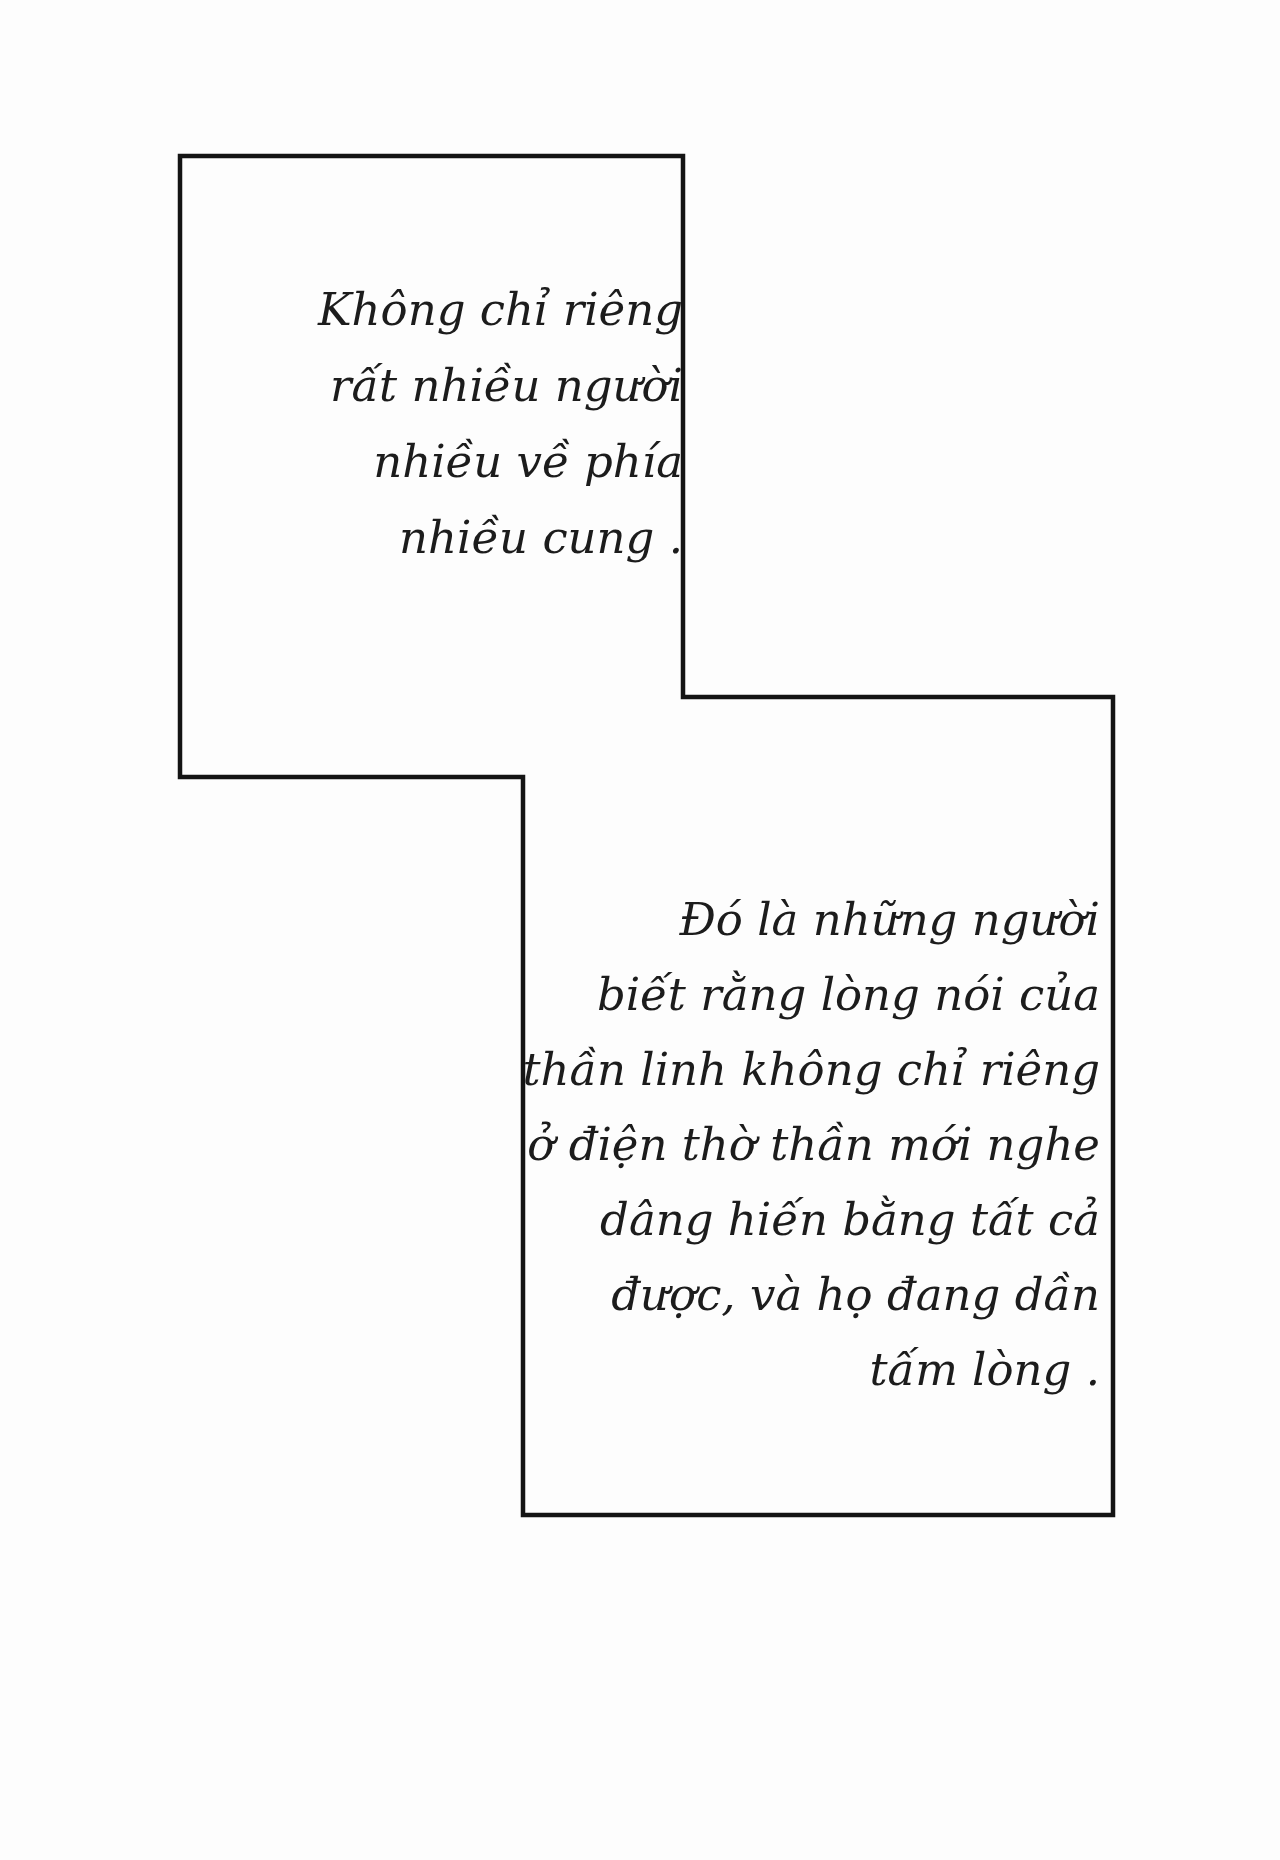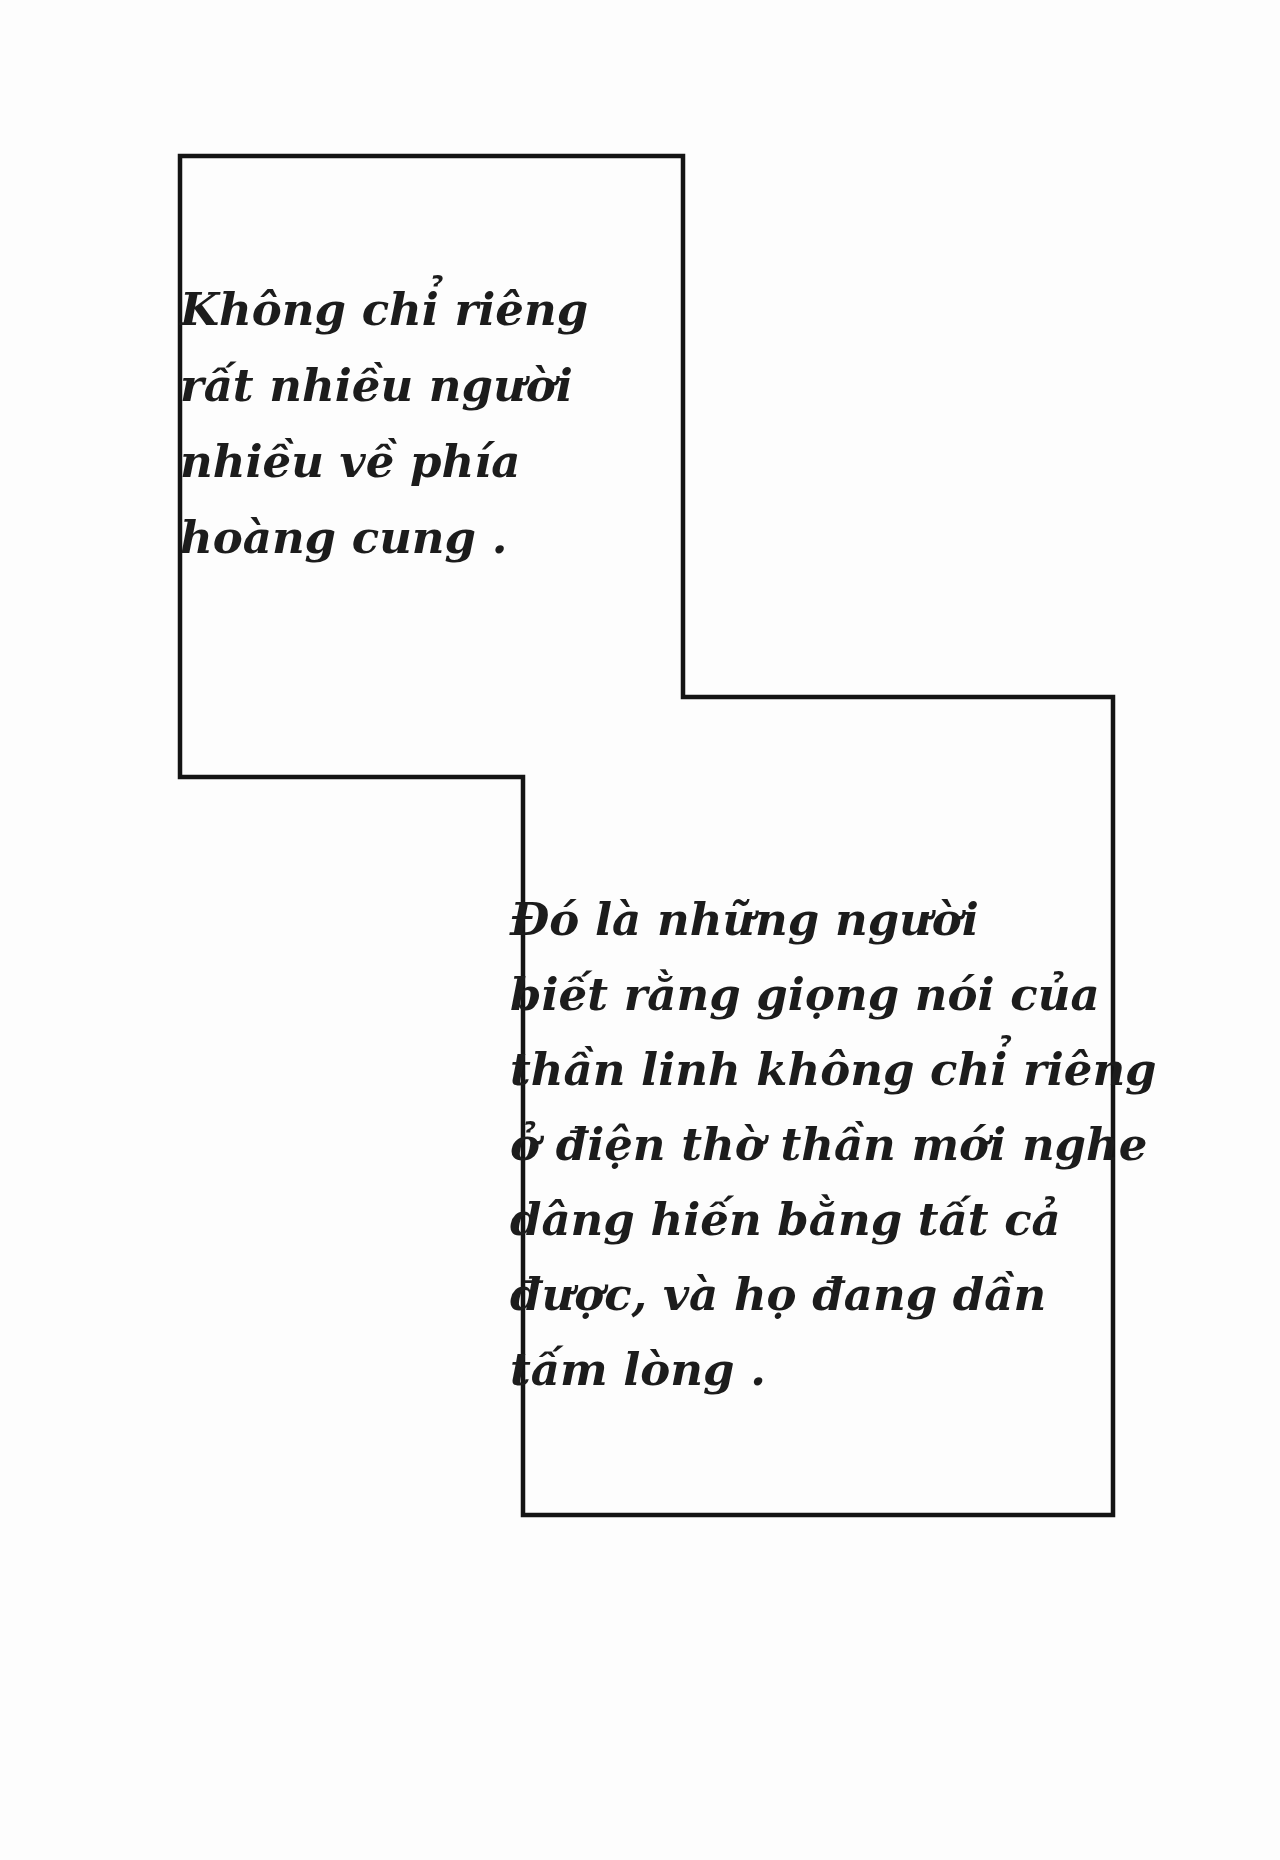--- a/index.html
+++ b/index.html
@@ -17,23 +17,23 @@
   }
   #panel-outline-svg {
     position: absolute;
     left: 0;
     top: 0;
     width: 1280px;
     height: 1860px;
   }
   .speech-text {
     position: absolute;
-    text-align: left;
+    text-align: right;
     font-style: italic;
-    font-weight: bold;
+    font-weight: normal;
     color: #1c1c1c;
   }
   #speech-text-1 {
     left: 180px;
     top: 272px;
     width: 503px;
     font-size: 45px;
     line-height: 76px;
   }
   #speech-text-2 {
@@ -53,26 +53,26 @@
 <div id="page">
 
   <svg id="panel-outline-svg" viewBox="0 0 1280 1860" xmlns="http://www.w3.org/2000/svg">
     <path d="M 180,156 L 683,156 L 683,697 L 1113,697 L 1113,1515 L 523,1515 L 523,777 L 180,777 Z" fill="#fdfdfd" stroke="#141414" stroke-width="4.5" stroke-linejoin="miter"></path>
   </svg>
 
   <div id="speech-text-1" class="speech-text">
     <div class="dialogue-line">Không chỉ riêng</div>
     <div class="dialogue-line">rất nhiều người</div>
     <div class="dialogue-line">nhiều về phía</div>
-    <div class="dialogue-line">hoàng cung .</div>
+    <div class="dialogue-line">nhiều cung .</div>
   </div>
 
   <div id="speech-text-2" class="speech-text">
     <div class="dialogue-line">Đó là những người</div>
-    <div class="dialogue-line">biết rằng giọng nói của</div>
+    <div class="dialogue-line">biết rằng lòng nói của</div>
     <div class="dialogue-line">thần linh không chỉ riêng</div>
     <div class="dialogue-line">ở điện thờ thần mới nghe</div>
     <div class="dialogue-line">dâng hiến bằng tất cả</div>
     <div class="dialogue-line">được, và họ đang dần</div>
     <div class="dialogue-line">tấm lòng .</div>
   </div>
 
 </div>
 
 </body></html>

